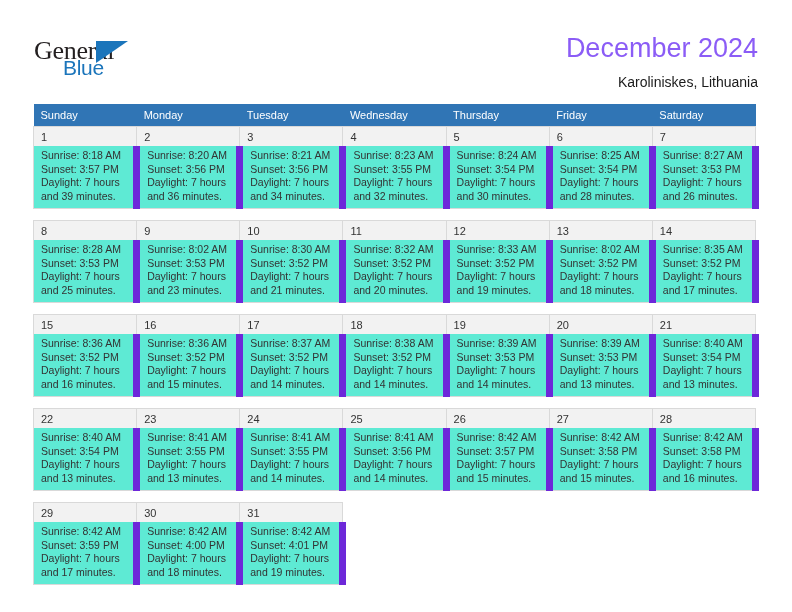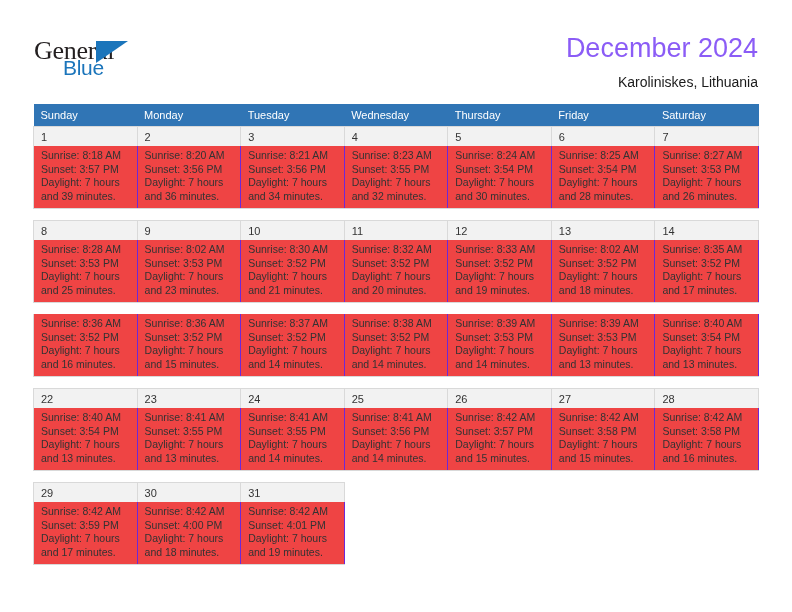--- a/index.html
+++ b/index.html
@@ -123,26 +123,26 @@
     border-right: 1px solid #d9d9d9;
     border-top: 1px solid #d9d9d9;
     height: 12px;
     vertical-align: top;
   }
   td.daynum.empty {
     background: #ffffff;
     border: none;
   }
   td.info {
-    background: #ef4444;
+    background: #5eead4;
     font-size: 10.5px;
     color: #333333;
     padding: 3px 4px 5px 7px;
     border-left: 1px solid #d9d9d9;
-    border-right: 1px solid #6d28d9;
+    border-right: 7px solid #6d28d9;
     border-bottom: 1px solid #d9d9d9;
     vertical-align: top;
     height: 54px;
     line-height: 13.5px;
   }
   td.info.empty {
     background: #ffffff;
     border: none;
   }
   .info-line {
@@ -302,20 +302,29 @@
           <tr class="weekgap">
             <td></td>
             <td></td>
             <td></td>
             <td></td>
             <td></td>
             <td></td>
             <td></td>
           </tr>
           <tr>
+            <td class="daynum">15</td>
+            <td class="daynum">16</td>
+            <td class="daynum">17</td>
+            <td class="daynum">18</td>
+            <td class="daynum">19</td>
+            <td class="daynum">20</td>
+            <td class="daynum">21</td>
+          </tr>
+          <tr>
             <td class="info">
               <span class="info-line">Sunrise: 8:36 AM</span>
               <span class="info-line">Sunset: 3:52 PM</span>
               <span class="info-line">Daylight: 7 hours</span>
               <span class="info-line">and 16 minutes.</span>
             </td>
             <td class="info">
               <span class="info-line">Sunrise: 8:36 AM</span>
               <span class="info-line">Sunset: 3:52 PM</span>
               <span class="info-line">Daylight: 7 hours</span>

